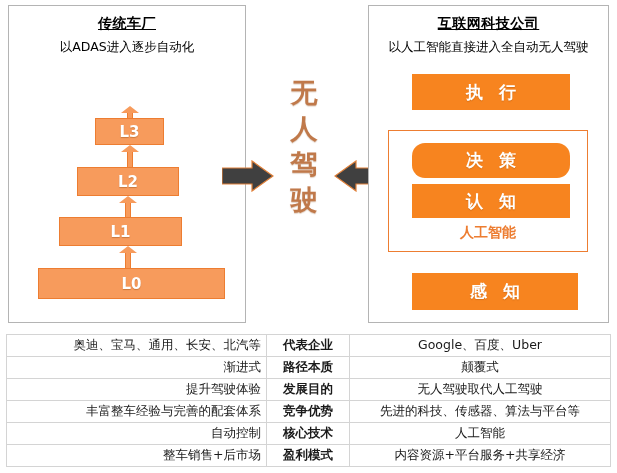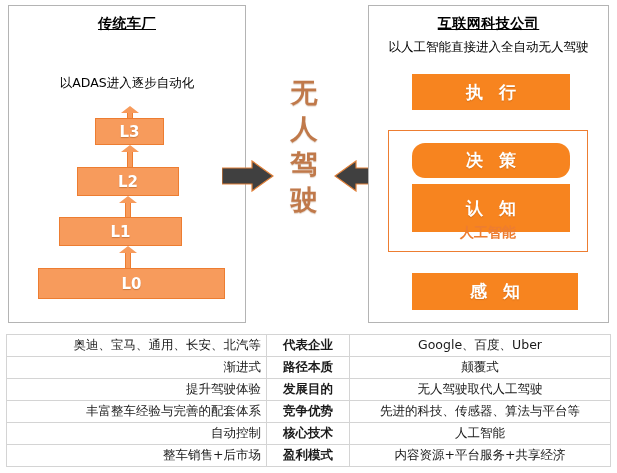--- a/index.html
+++ b/index.html
@@ -44,21 +44,21 @@
     letter-spacing: 0.5px;
   }
   .panel-sub {
     position: absolute;
     left: 0; right: 0;
     text-align: center;
     font-size: 12.5px;
     color: #000000;
   }
   #panel-left .panel-title  { top: 9px; }
-  #panel-left .panel-sub    { top: 33px; margin-top: 36px; }
+  #panel-left .panel-sub    { top: 33px; }
   #panel-right .panel-title { top: 9px; }
   #panel-right .panel-sub   { top: 33px; }
 
   
   .lvl {
     position: absolute;
     background: #F79B5C;
     border: 1px solid #ED7D31;
     box-sizing: border-box;
     color: #ffffff;
@@ -135,21 +135,21 @@
     font-size: 17px;
     letter-spacing: 5px;
     display: flex;
     align-items: center;
     justify-content: center;
     text-indent: 5px;
     text-shadow: 0 1px 1px rgba(140,70,10,.3);
   }
   #blk-exec   { left: 412px; top: 74px;  width: 158px; height: 36px; }
   #blk-decide { left: 412px; top: 143px; width: 158px; height: 35px; border-radius: 13px; }
-  #blk-cog    { left: 412px; top: 184px; width: 158px; height: 48px; }
+  #blk-cog    { left: 412px; top: 184px; width: 158px; height: 34px; }
   #blk-percep { left: 412px; top: 273px; width: 166px; height: 37px; }
 
   #ai-group {
     position: absolute;
     left: 388px; top: 130px;
     width: 200px; height: 122px;
     border: 1px solid #ED7D31;
     box-sizing: border-box;
     background: transparent;
   }

